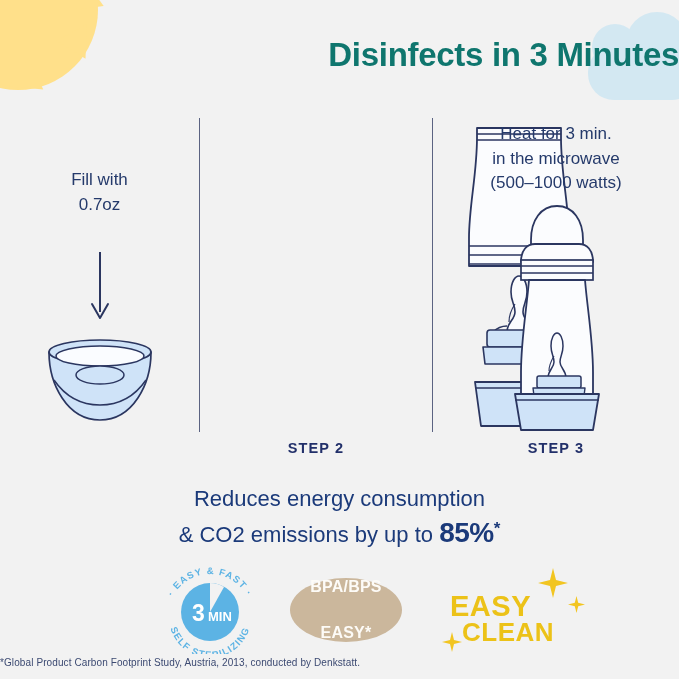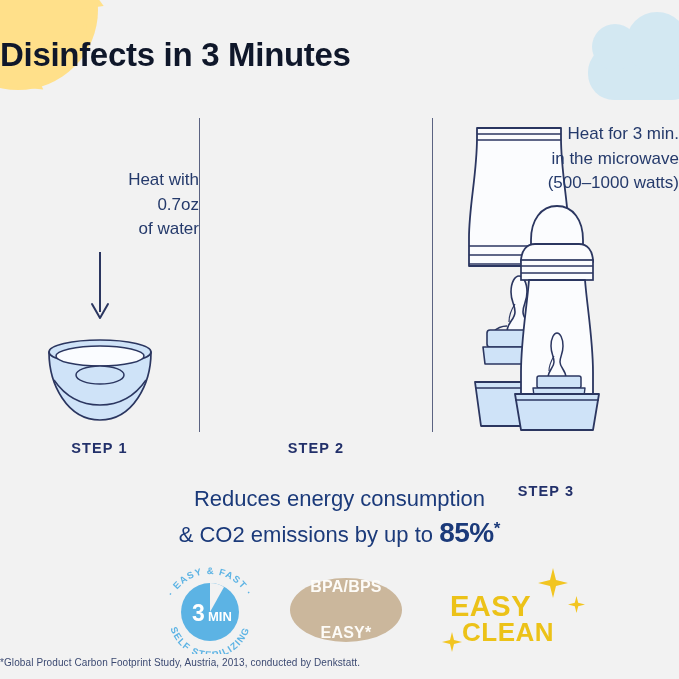--- a/index.html
+++ b/index.html
@@ -80,25 +80,25 @@
     border-radius: 50%;
     background: #d3e8f2;
   }
 
   
   .title {
     position: absolute;
     top: 36px;
     left: 0;
     width: 679px;
-    text-align: left;
+    text-align: right;
     font-size: 33px;
     font-weight: bold;
     letter-spacing: -0.3px;
-    color: #0f172a;
+    color: #0f766e;
   }
 
   
   .divider {
     position: absolute;
     top: 118px;
     width: 1px;
     height: 314px;
     background: #5b6382;
   }
@@ -108,40 +108,40 @@
   .col {
     position: absolute;
     top: 118px;
     height: 316px;
   }
   .col-1 { left: 0;    width: 199px; }
   .col-2 { left: 200px; width: 232px; }
   .col-3 { left: 433px; width: 246px; }
 
   .col-text {
-    text-align: right;
+    text-align: center;
     font-size: 17px;
     line-height: 1.45;
     color: #253a6b;
   }
   .col-1 .col-text { padding-top: 50px; }
   .col-3 .col-text { padding-top: 4px; }
 
   .step-label {
     position: absolute;
     top: 440px;
     text-align: center;
     font-size: 14.5px;
     font-weight: bold;
     letter-spacing: 1.1px;
     color: #22306a;
   }
   .step-label-1 { left: 0;   width: 199px; }
   .step-label-2 { left: 200px; width: 232px; }
-  .step-label-3 { left: 423px; width: 246px; margin-top: 43px; }
+  .step-label-3 { left: 433px; width: 246px; }
 
   
   .art { position: absolute; }
   .art-bowl   { left: 45px;  top: 220px; }
   .art-step2  { left: 253px; top: -4px;  }
   .art-step3  { left: 68px;  top: 78px;  }
 
   
   .claim {
     position: absolute;
@@ -253,44 +253,42 @@
   <div class="ray ray-c"></div>
   <div class="cloud"></div>
 
   <div class="title">Disinfects in 3 Minutes</div>
 
   <div class="divider divider-1"></div>
   <div class="divider divider-2"></div>
 
   <div class="col col-1">
     <div class="col-text">
-      <div>Heat with</div>
+      <div>Fill with</div>
       <div>0.7oz</div>
-      <div>of water</div>
     </div>
 
     <svg class="art" style="left:88px; top:134px;" width="24" height="70" viewBox="0 0 24 70">
       <line x1="12" y1="0" x2="12" y2="60" stroke="#2b3660" stroke-width="2"></line>
       <polyline points="4,52 12,66 20,52" fill="none" stroke="#2b3660" stroke-width="2" stroke-linecap="round" stroke-linejoin="round"></polyline>
     </svg>
 
     <svg class="art art-bowl" width="110" height="90" viewBox="0 0 110 90">
 
       <path d="M4,14 C4,46 22,82 55,82 C88,82 106,46 106,14 Z" fill="#cfe3f8" stroke="#2b3660" stroke-width="1.7" stroke-linejoin="round"></path>
 
       <ellipse cx="55" cy="14" rx="51" ry="12" fill="#cfe3f8" stroke="#2b3660" stroke-width="1.7"></ellipse>
 
       <ellipse cx="55" cy="18" rx="44" ry="10" fill="#fafcff" stroke="#2b3660" stroke-width="1.5"></ellipse>
 
       <ellipse cx="55" cy="37" rx="24" ry="9" fill="#cfe3f8" stroke="#2b3660" stroke-width="1.5"></ellipse>
 
       <path d="M9,42 C20,58 35,67 55,67 C75,67 90,58 101,42" fill="none" stroke="#2b3660" stroke-width="1.5"></path>
     </svg>
   </div>
-  <div class="step-label step-label-1">STEP 1</div>
 
   <div class="col col-2">
     <svg class="art art-step2" width="132" height="318" viewBox="0 0 132 318">
 
       <path d="M24,14 L108,14 L108,24
                C108,60 116,92 116,124
                L116,152 L16,152 L16,124
                C16,92 24,60 24,24 Z" fill="#fbfcfe" stroke="#2b3660" stroke-width="1.8" stroke-linejoin="round"></path>
 
       <line x1="24" y1="14" x2="108" y2="14" stroke="#2b3660" stroke-width="1.6"></line>

